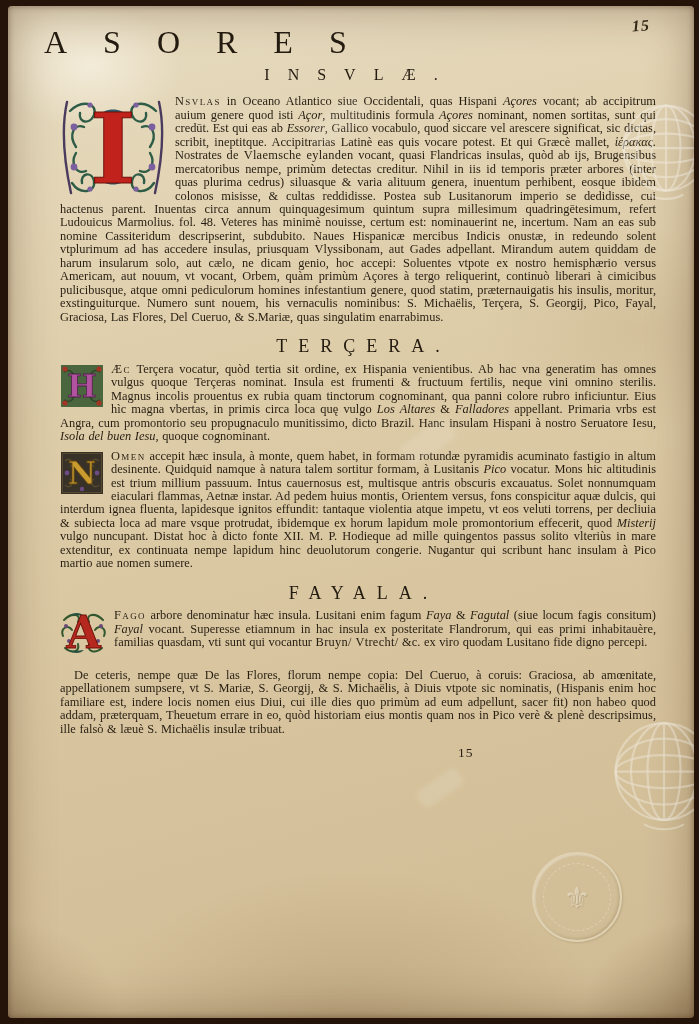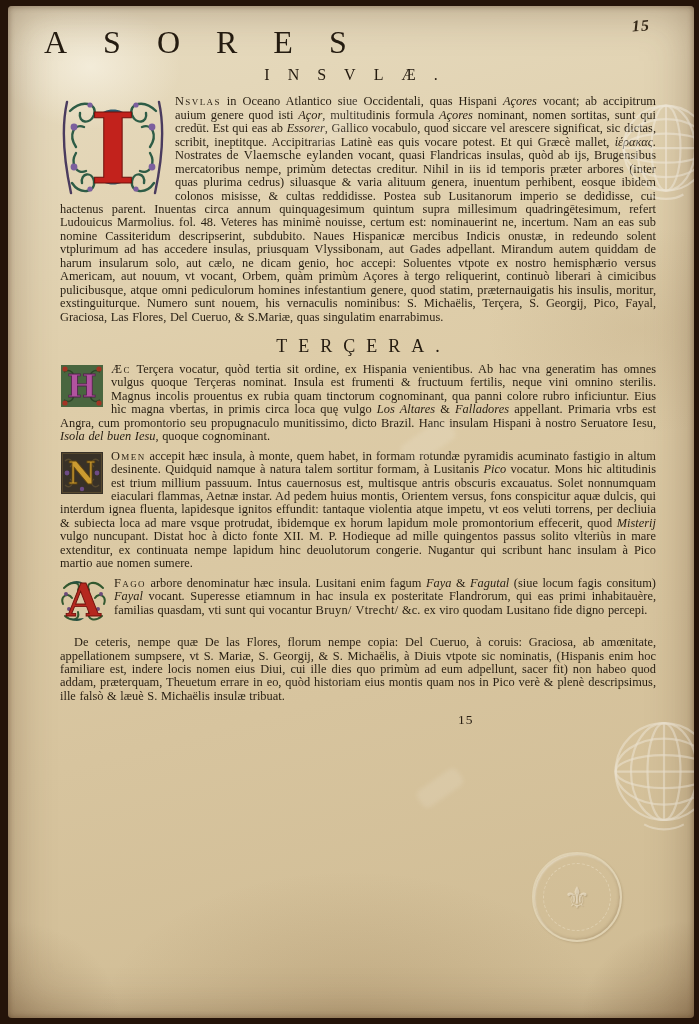--- a/index.html
+++ b/index.html
@@ -171,20 +171,21 @@
         </g>
         <g fill="#6d4b85">
           <circle cx="7" cy="22" r="2.4"></circle>
               <circle cx="37" cy="22" r="2.4"></circle>
           <circle cx="22" cy="38" r="2.2"></circle>
         </g>
         <text x="22" y="33" text-anchor="middle" font-family="DejaVu Serif, serif" font-size="31" font-weight="bold" fill="#cb9b30" stroke="#5e4410" stroke-width="0.8">N</text>
       </svg></span><span><span class="run-sc">Omen</span><span> accepit hæc insula, à monte, quem habet, in formam rotundæ pyramidis acuminato fastigio in altum desinente. Quidquid namque à natura talem sortitur formam, à Lusitanis </span><span class="run-i">Pico</span><span> vocatur. Mons hic altitudinis est trium millium passuum. Intus cauernosus est, multisque antris obscuris excauatus. Solet nonnumquam eiaculari flammas, Aetnæ instar. Ad pedem huius montis, Orientem versus, fons conspicitur aquæ dulcis, qui interdum ignea fluenta, lapidesque ignitos effundit: tantaque violentia atque impetu, vt eos veluti torrens, per decliuia &amp; subiecta loca ad mare vsque protrudat, ibidemque ex horum lapidum mole promontorium effecerit, quod </span><span class="run-i">Misterij</span><span> vulgo nuncupant. Distat hoc à dicto fonte XII. M. P. Hodieque ad mille quingentos passus solito vlteriùs in mare extenditur, ex continuata nempe lapidum hinc deuolutorum congerie. Nugantur qui scribunt hanc insulam à Pico martio aue nomen sumere.</span></span>
     </p>
 
+    <h3 class="sec-heading">FAYALA.</h3>
     <p class="body-par">
       <span class="dropcap-fayala"><svg viewBox="0 0 47 44" width="47" height="44">
         <g stroke="#33582f" stroke-width="2" fill="none" stroke-linecap="round">
           <path d="M4,10 C12,2 22,4 18,12"></path>
           <path d="M43,10 C35,2 25,4 29,12"></path>
           <path d="M3,26 C0,18 8,14 12,20"></path>
           <path d="M44,26 C47,18 39,14 35,20"></path>
           <path d="M5,38 C12,44 20,42 18,34"></path>
           <path d="M42,38 C35,44 27,42 29,34"></path>
         </g>

